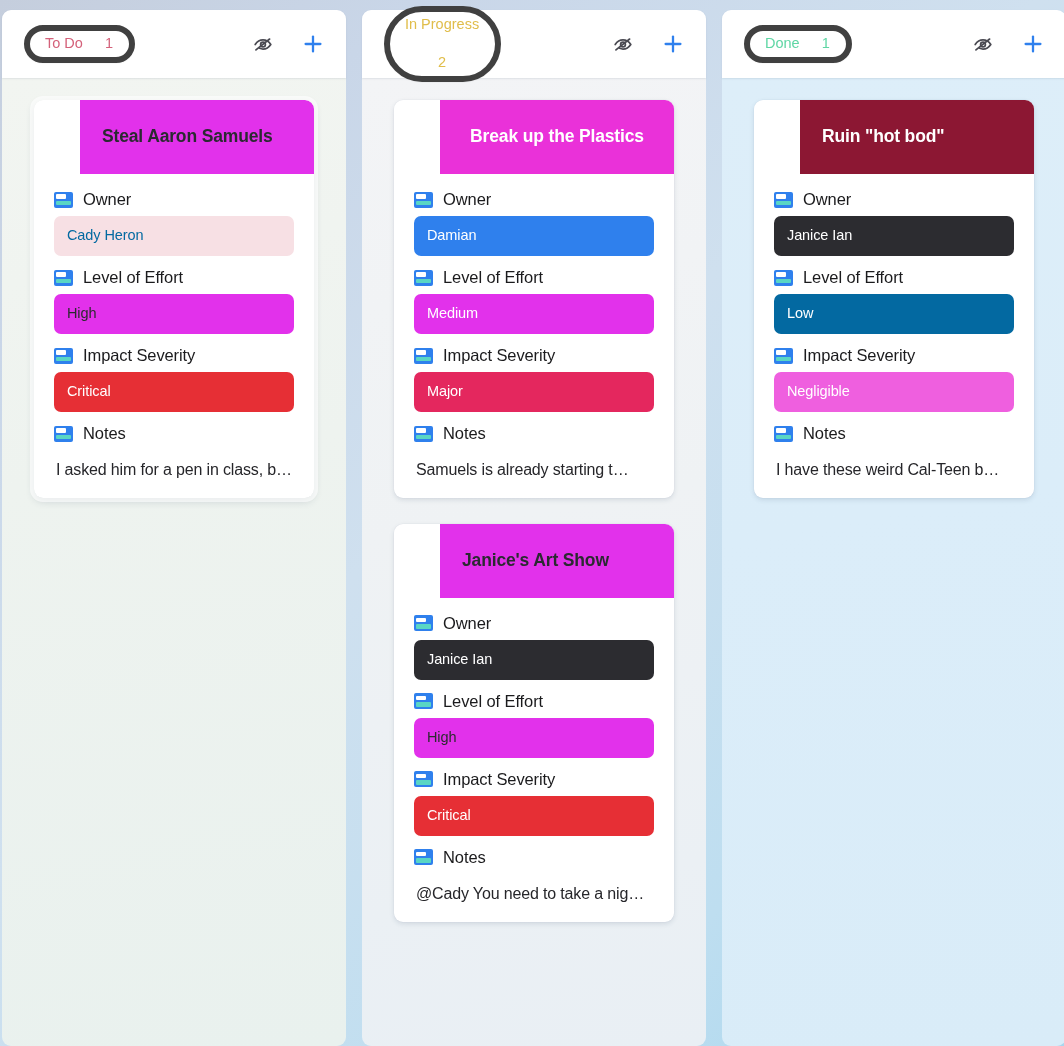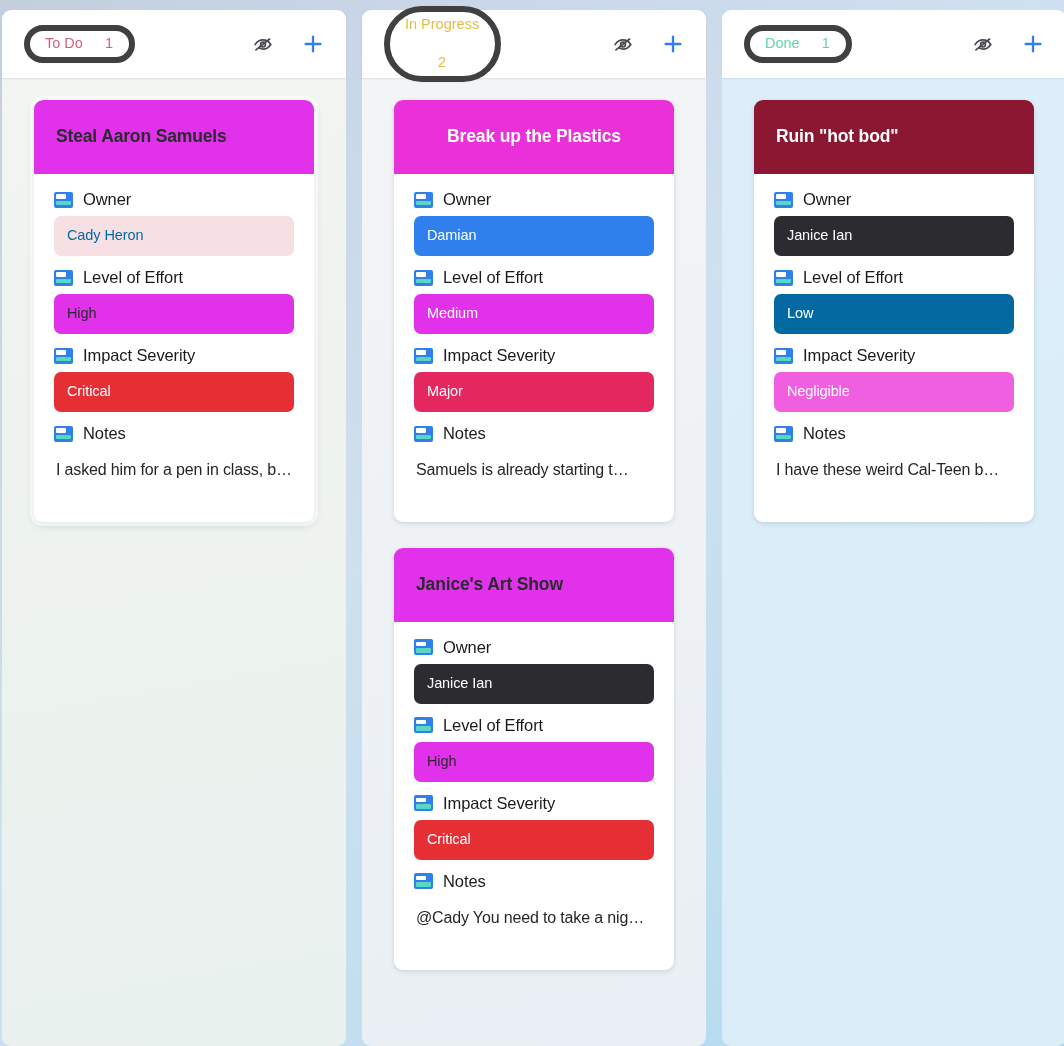--- a/index.html
+++ b/index.html
@@ -106,23 +106,24 @@
     outline-offset: 0px;
     box-shadow: 0 3px 9px rgba(40,60,90,0.20);
   }
 
   .card-header {
     padding: 26px 22px 27px 22px;
     font-size: 17.5px;
     font-weight: bold;
     letter-spacing: -0.15px;
     line-height: 1.2;
-  }
-
-  .card-body { padding: 16px 20px 38px 20px; }
+    margin-left: 46px;
+  }
+
+  .card-body { padding: 16px 20px 14px 20px; }
 
   .field { margin-bottom: 3px; }
   .field + .field { margin-top: 12px; }
 
   .field-label-row {
     display: flex;
     align-items: center;
     gap: 10px;
     margin-bottom: 7px;
   }

